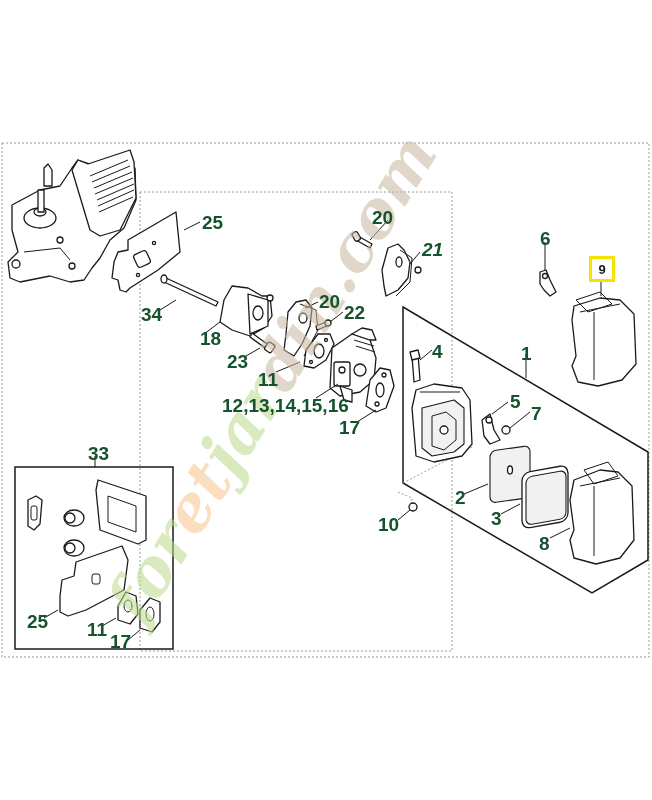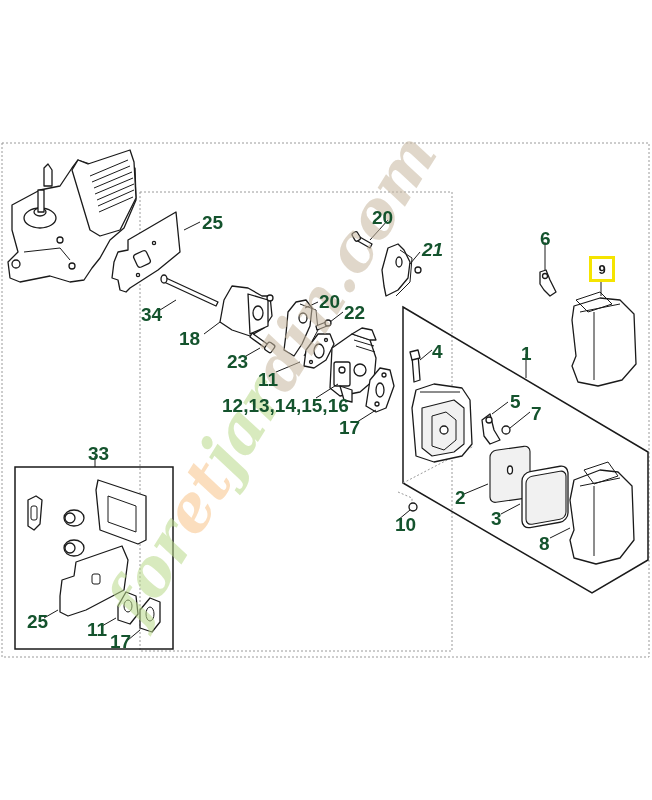--- a/index.html
+++ b/index.html
@@ -226,38 +226,38 @@
   </svg>
 
   
   <div class="wm" style="left:155px; top:560px; transform: rotate(-58deg); font-size:64px;">
     <span style="color:#b9d98a">for</span><span style="color:#f8c48a">et</span><span style="color:#b9d98a">jar</span><span style="color:#c8b8a0">din</span><span style="color:#c8b8a0">.com</span>
   </div>
 
   
   <span class="lbl" style="left:202px; top:213px;">25</span>
   <span class="lbl" style="left:141px; top:305px;">34</span>
-  <span class="lbl" style="left:179px; top:329px;">18</span>
+  <span class="lbl" style="left:200px; top:329px;">18</span>
   <span class="lbl" style="left:227px; top:352px;text-align:right;">23</span>
   <span class="lbl" style="left:258px; top:370px;">11</span>
   <span class="lbl" style="left:222px; top:396px;text-align:right;">12,13,14,15,16</span>
   <span class="lbl" style="left:319px; top:292px;">20</span>
   <span class="lbl" style="left:344px; top:303px;">22</span>
   <span class="lbl" style="left:339px; top:418px;">17</span>
   <span class="lbl" style="left:372px; top:208px;">20</span>
   <span class="lbl" style="left:422px; top:240px;font-style:italic;">21</span>
   <span class="lbl" style="left:540px; top:229px;">6</span>
   <span class="lbl" style="left:521px; top:344px;">1</span>
   <span class="lbl" style="left:432px; top:342px;">4</span>
   <span class="lbl" style="left:510px; top:392px;">5</span>
   <span class="lbl" style="left:531px; top:404px;">7</span>
   <span class="lbl" style="left:455px; top:488px;">2</span>
   <span class="lbl" style="left:491px; top:509px;">3</span>
   <span class="lbl" style="left:539px; top:534px;">8</span>
-  <span class="lbl" style="left:378px; top:515px;margin-left:17px;">10</span>
+  <span class="lbl" style="left:378px; top:515px;">10</span>
   <span class="lbl" style="left:88px; top:444px;">33</span>
   <span class="lbl" style="left:27px; top:612px;">25</span>
   <span class="lbl" style="left:87px; top:620px;">11</span>
   <span class="lbl" style="left:110px; top:632px;">17</span>
 
   
   <div class="hl" style="left:589px; top:256px; width:20px; height:20px;">
     <span>9</span>
   </div>
 </div>

